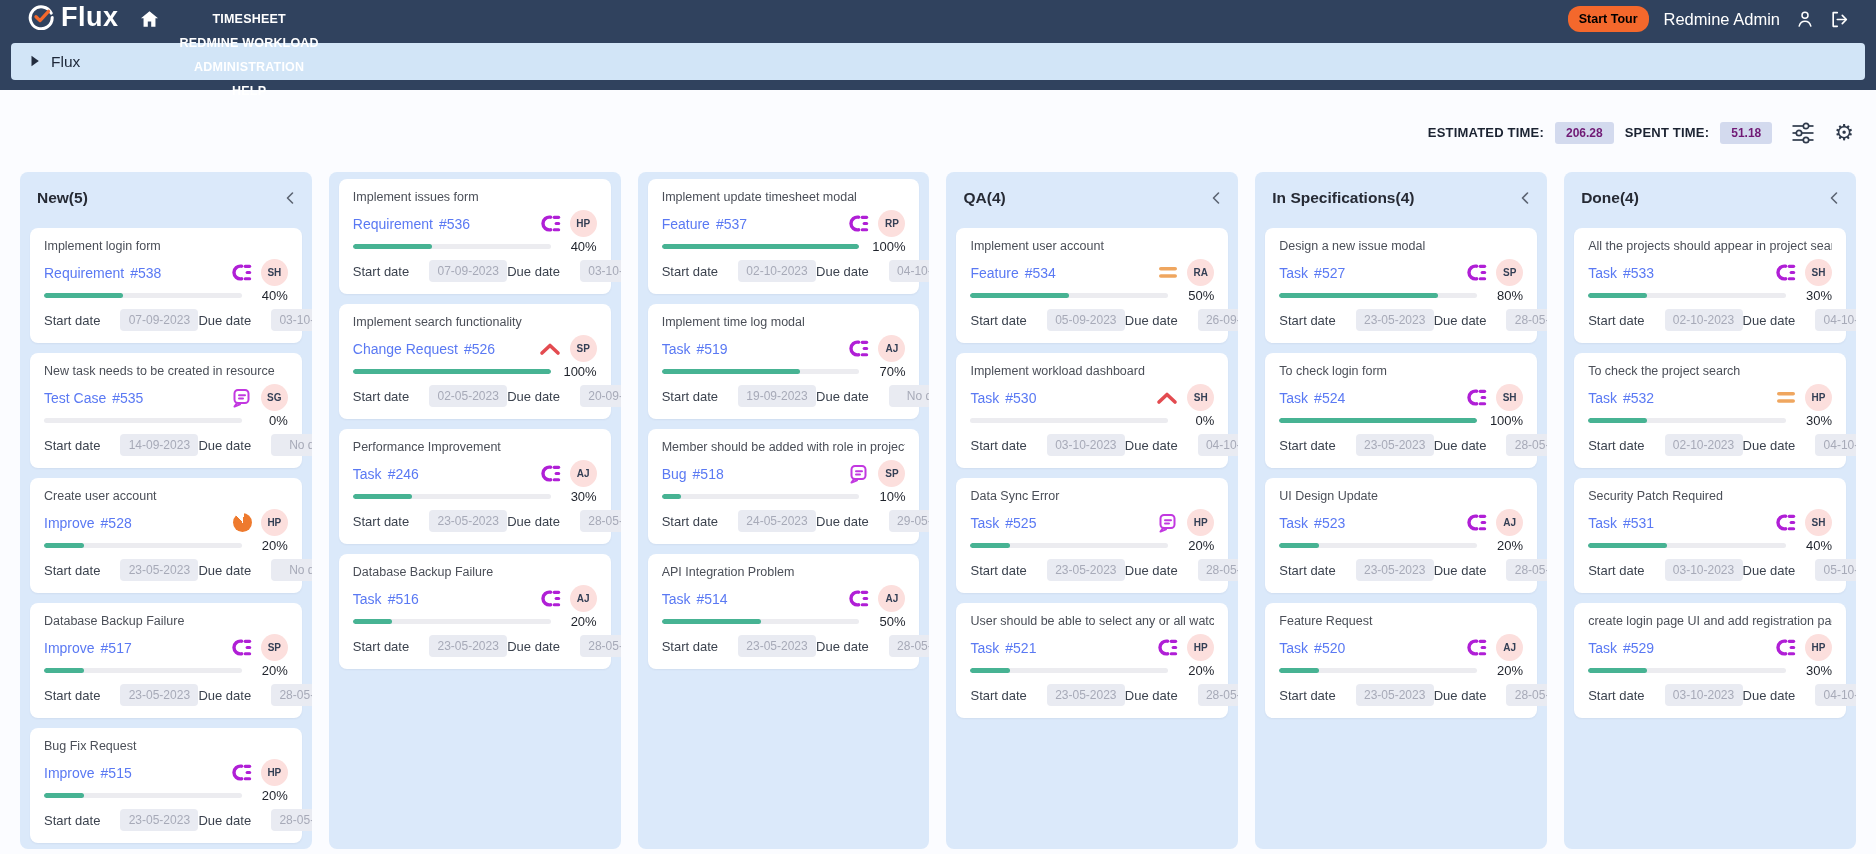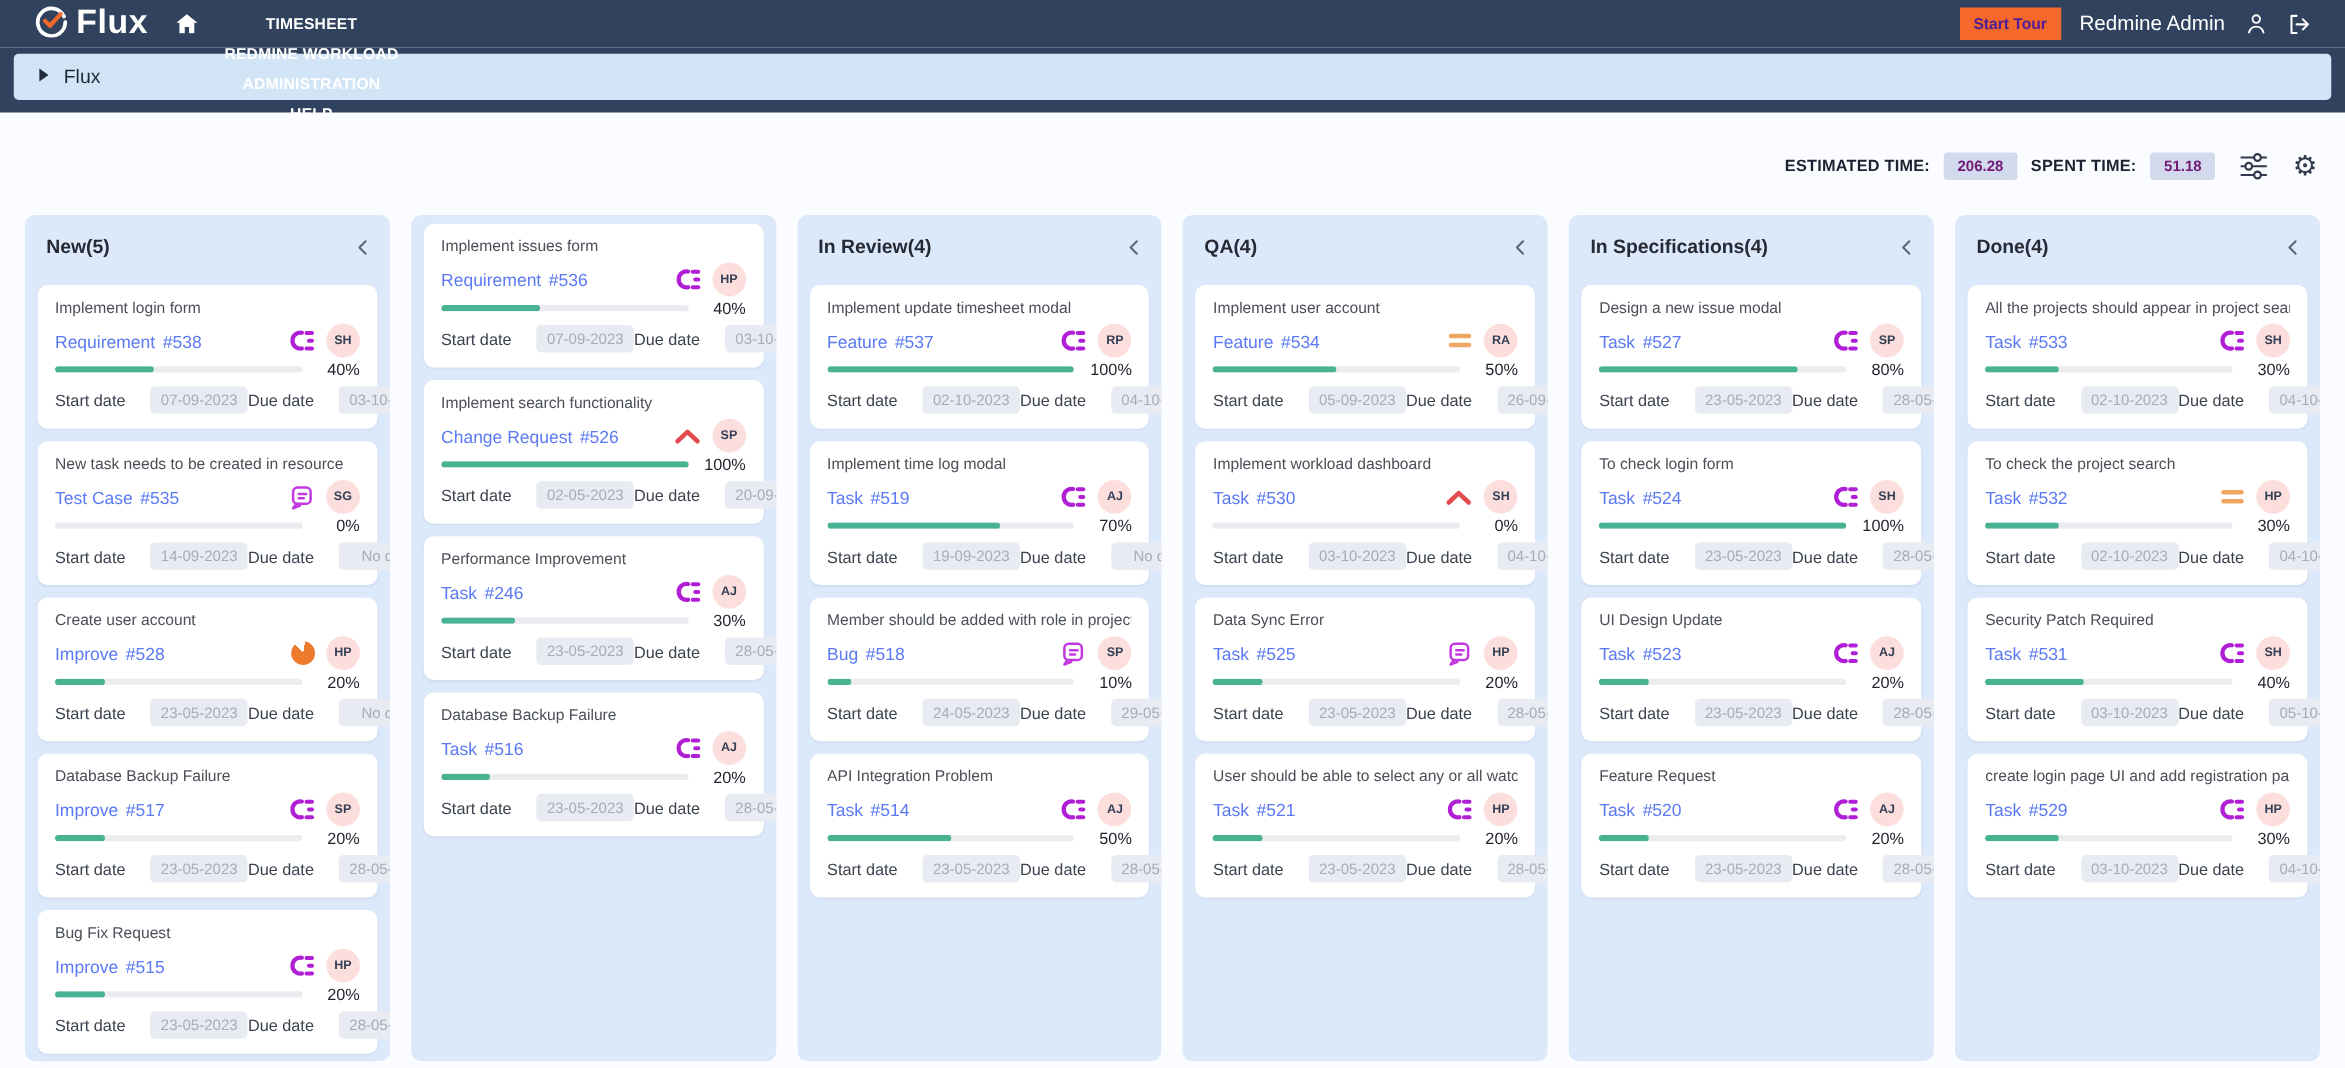--- a/index.html
+++ b/index.html
@@ -9,21 +9,21 @@
   
   .navbar { height:38px; background:#30425e; display:flex; align-items:center;
     padding:0 26px 0 28px; gap:20px; }
   .brand { display:flex; align-items:center; gap:7px; cursor:pointer; }
   .brand-text { color:#fff; font-size:27px; font-weight:700; letter-spacing:.5px; line-height:1; margin-top:-3px; }
   .home-ic { display:flex; align-items:center; cursor:pointer; margin:0 2px; }
   .nav-menu { display:flex; align-items:center; gap:10px;flex-direction:column; }
   .nav-item { color:#fff; font-size:12.5px; font-weight:700; letter-spacing:.2px;
     text-decoration:none; cursor:pointer; white-space:nowrap; }
   .nav-right { margin-left:auto; display:flex; align-items:center; gap:15px; }
-  .start-tour { background:#f4682c; color:#4c1d95; border:none; border-radius:0;
+  .start-tour { background:#f4682c; color:#000000; border:none; border-radius:12px;
     font-family:inherit; font-size:12.5px; font-weight:600; padding:6px 11px; cursor:pointer; }
   .user-name { color:#fff; font-size:16.5px; font-weight:500; }
   .nav-ic { display:flex; align-items:center; cursor:pointer; }
 
   
   .bc-strip { background:#30425e; height:52px; padding:5px 11px 0; }
   .bc-bar { background:#d2e5f7; height:37px; border-radius:4px; display:flex;
     align-items:center; gap:11px; padding:0 19px; cursor:pointer; }
   .bc-label { font-size:15.5px; color:#1d2738; font-weight:500; }
 
@@ -485,28 +485,20 @@
       <span class="date-group">
         <span class="date-label">Due date</span>
         <span class="date-chip">28-05-2023</span>
       </span>
     </div>
   </article>
 </div>
   </section>
 
   <section class="column">
-    <div class="column-header">
-      <span class="column-title">In Review(4)</span>
-      <span class="collapse">
-        <svg width="14" height="14" viewBox="0 0 14 14" fill="none">
-              <path d="M9.5 2 L4.5 7 L9.5 12" stroke="#5c6472" stroke-width="1.6" stroke-linecap="round" stroke-linejoin="round"></path>
-            </svg>
-      </span>
-    </div>
     <div class="cards">
   <article class="card">
     <div class="card-title">Implement update timesheet modal</div>
     <div class="link-row">
       <a class="issue-link">
         <span>Feature</span>
         <span>#537</span>
       </a>
       <span class="card-icons">
         <span class="type-icon">

